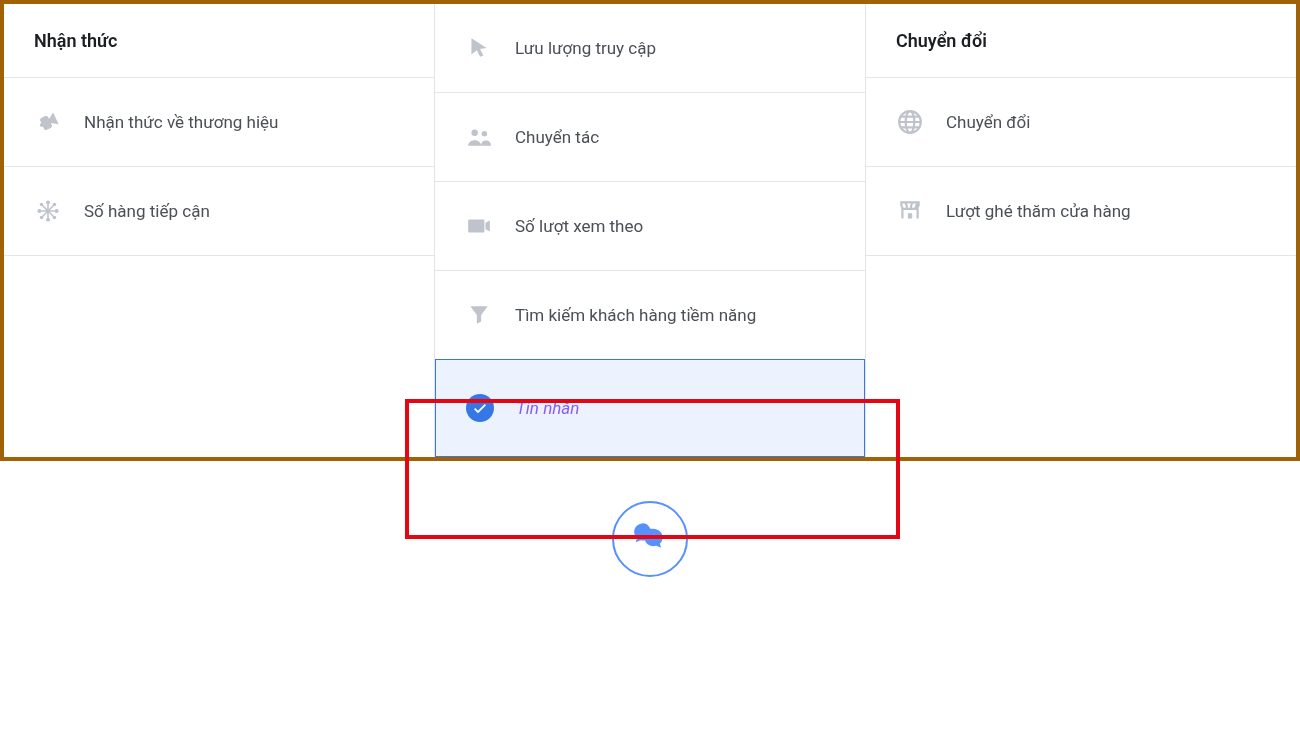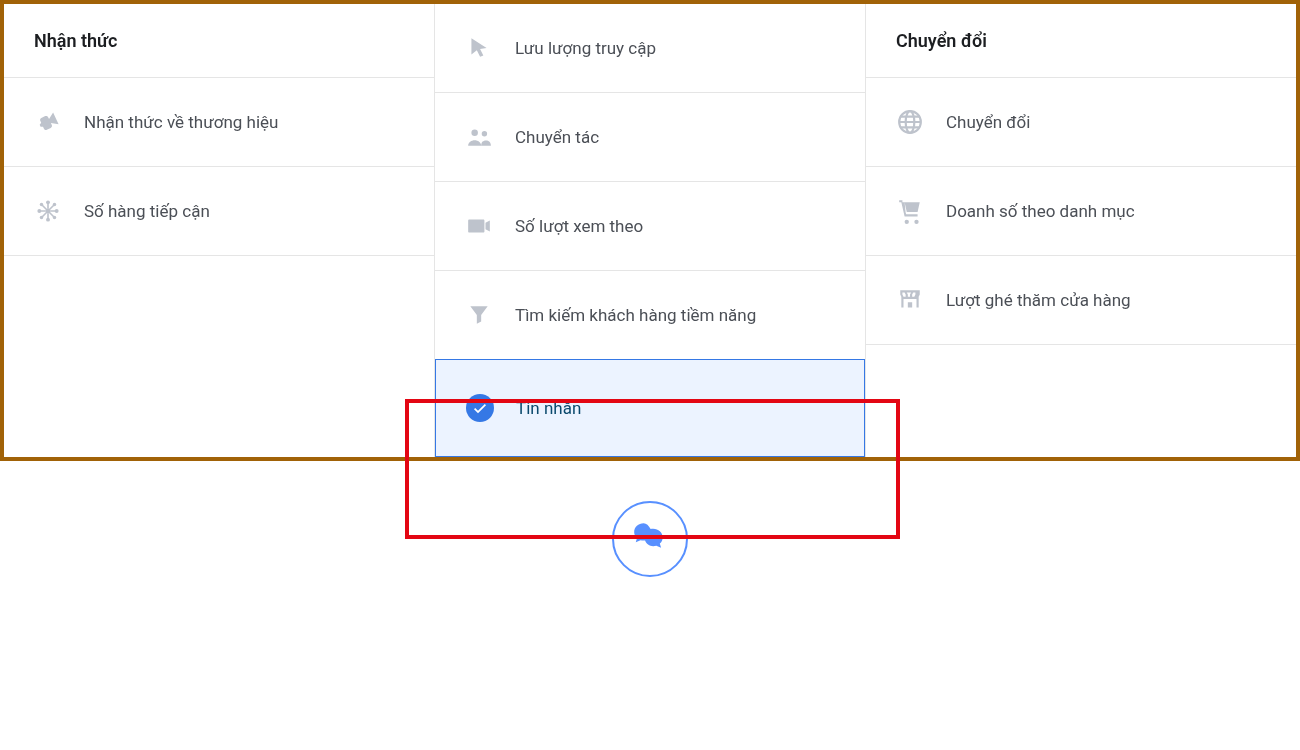--- a/index.html
+++ b/index.html
@@ -62,21 +62,22 @@
       font-size: 17px;
       color: #4b4f56;
     }
     
     .option.selected {
         background: #ecf3ff;
         border: 1px solid #3578e5;
         margin: 0;
     }
     .option.selected .label {
-        color: #0c4a6e;
+        color: #8b5cf6;
+        font-style: italic;
     }
     .selected-icon {
         width: 28px;
         height: 28px;
         background: #3578e5;
         border-radius: 50%;
         display: flex;
         align-items: center;
         justify-content: center;
         margin-right: 22px;
@@ -213,28 +214,20 @@
               <circle cx="12" cy="12" r="10" fill="none" stroke="#bec3cc" stroke-width="2"></circle>
               <ellipse cx="12" cy="12" rx="4" ry="10" fill="none" stroke="#bec3cc" stroke-width="2"></ellipse>
               <path d="M2 12h20M3.5 7h17M3.5 17h17" stroke="#bec3cc" stroke-width="2" fill="none"></path>
             </svg>
         </span>
         <span class="label">Chuyển đổi</span>
       </div>
       <div class="option">
         <span class="icon">
           <svg viewBox="0 0 24 24">
-              <path d="M7 4h14l-2 9H9L7 4zM5 2H2v2h2l3 13h12v-2H8.5L8 13.5 7 4H5V2zm4 18a2 2 0 100 4 2 2 0 000-4zm9 0a2 2 0 100 4 2 2 0 000-4z"></path>
-            </svg>
-        </span>
-        <span class="label">Doanh số theo danh mục</span>
-      </div>
-      <div class="option">
-        <span class="icon">
-          <svg viewBox="0 0 24 24">
               <path d="M3 3h18v4l-1 2v10H4V9L3 7V3zm2 2v2l1 2h2V7l-1-2H5zm4 0l1 2v2h2V7l1-2H9zm6 0l-1 2v2h2l1-2V5h-2zM6 11v8h4v-5h4v5h4v-8H6z"></path>
             </svg>
         </span>
         <span class="label">Lượt ghé thăm cửa hàng</span>
       </div>
     </div>
   </div>
 
 </div>
 

